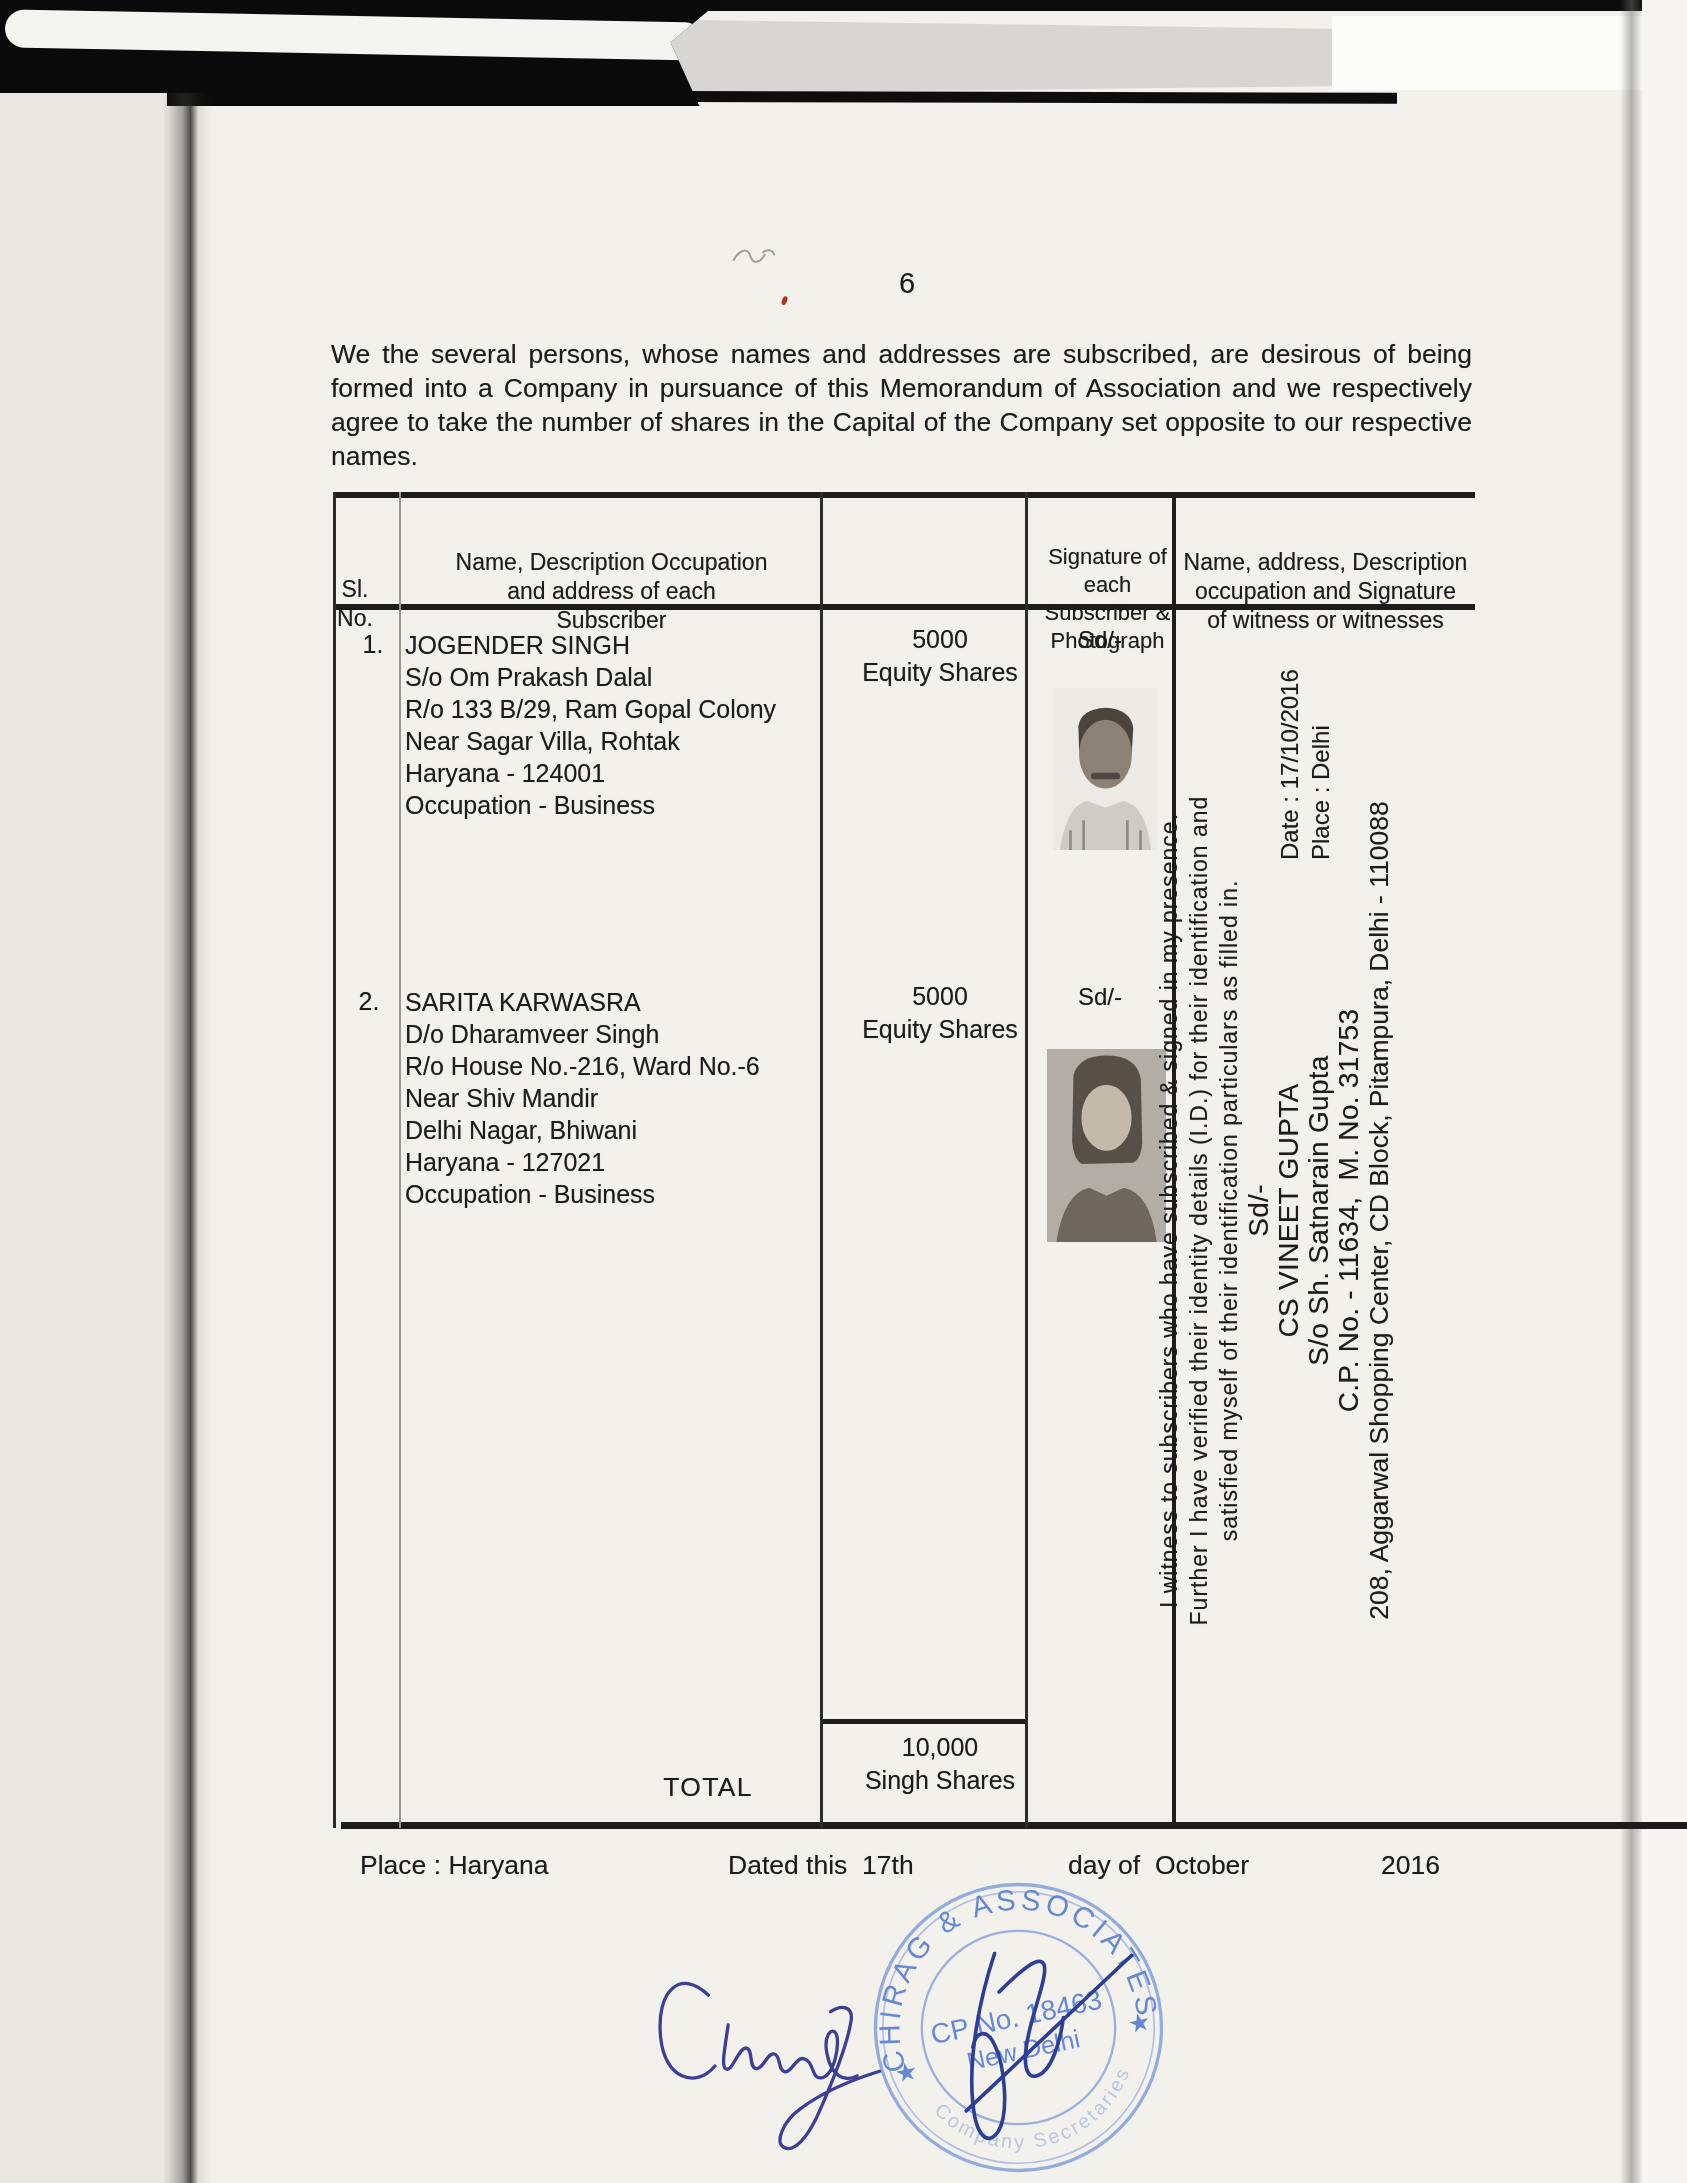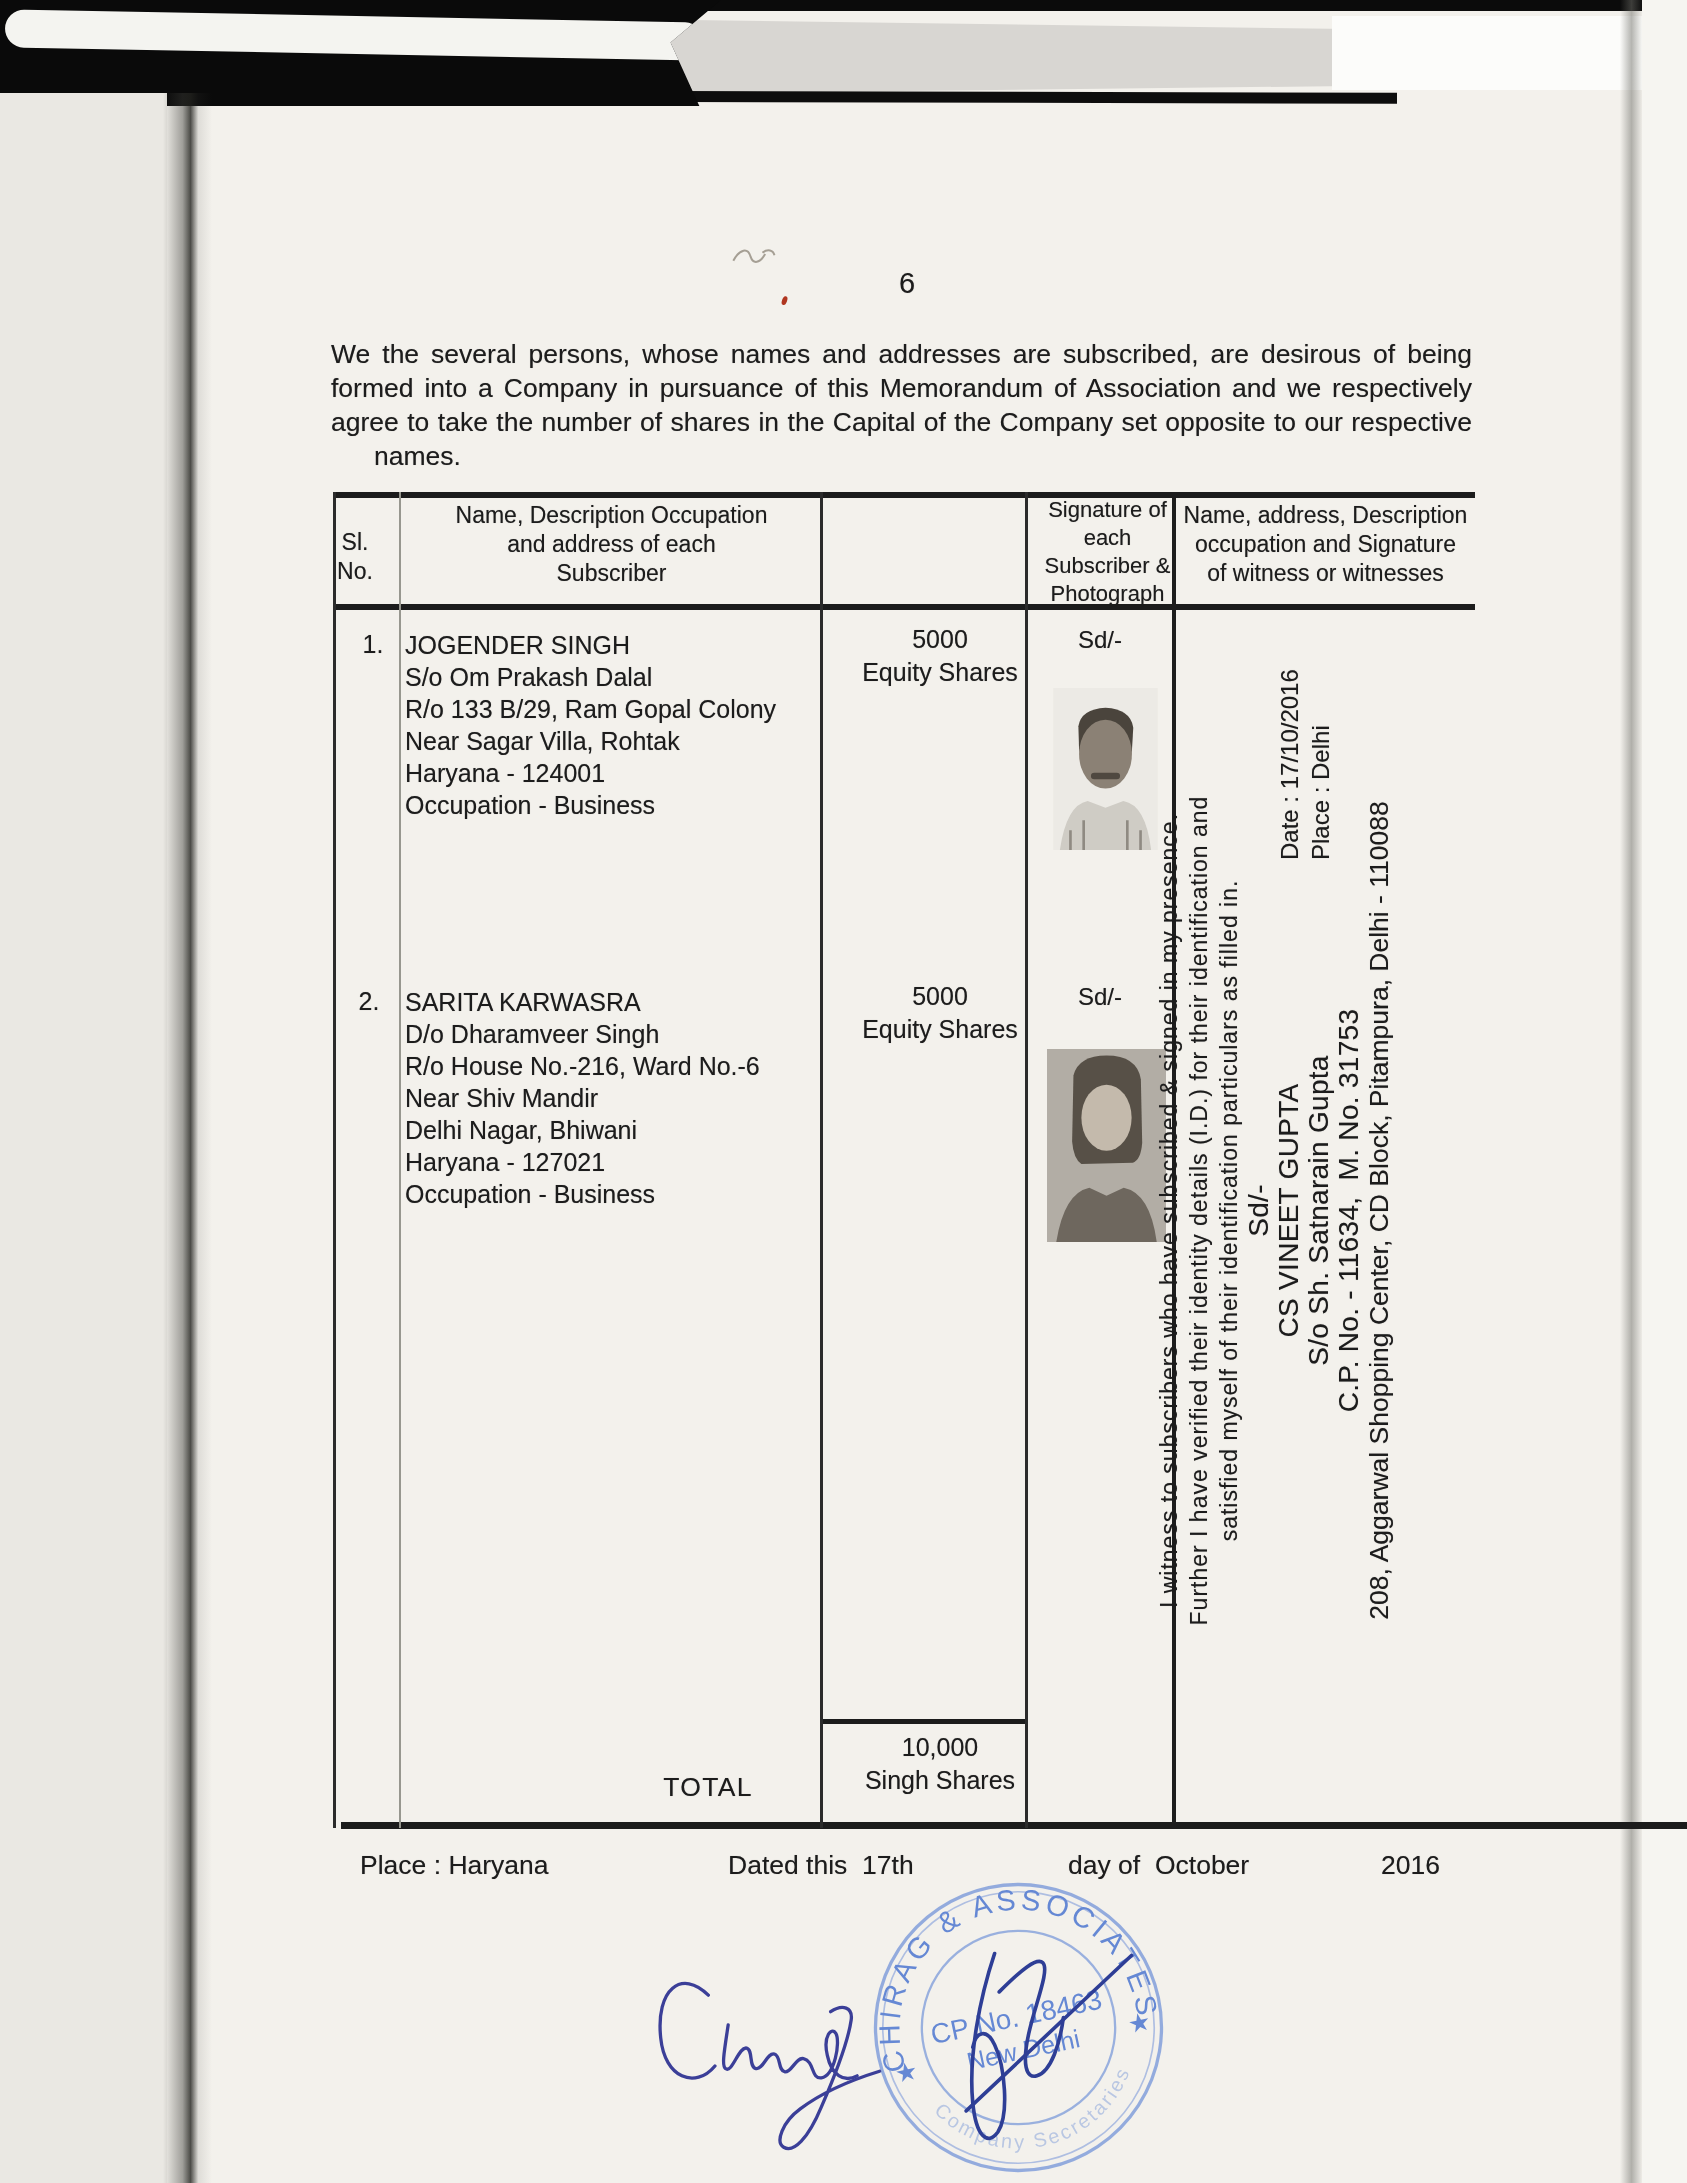--- a/index.html
+++ b/index.html
@@ -29,23 +29,23 @@
   .fold-highlight{left:1332px;top:16px;width:355px;height:74px;background:#fcfcfa;}
   .corner-blob{left:0;top:0;width:721px;height:106px;background:#0a0a0a;
     clip-path:polygon(0 0,100% 0,93% 40%,97% 100%,0 100%);}
   .white-streak{left:5.3px;top:16px;width:699px;height:38px;background:#f4f4f0;border-radius:20px;transform:rotate(1.1deg);}
   .red-speck{left:782px;top:296px;width:4.6px;height:9.3px;background:#b03620;border-radius:50%;transform:rotate(20deg);}
 
   
   .pagenum{left:877px;top:267px;width:60px;font-size:29px;text-align:center;}
   .intro{left:331px;top:337px;width:1141px;font-size:26.5px;line-height:34px;}
   .intro .jl{text-align:justify; text-align-last:justify;}
-  .intro .jend{text-align:left;margin-left:43px;}
-
-  .hcell{font-size:23px;line-height:29px;}
+  .intro .jend{text-align:left;}
+
+  .hcell{font-size:23px;line-height:29px;margin-top:47px;}
   .hd-sl{left:334px;top:528px;width:42px;}
   .hd-sub{left:402px;top:501px;width:419px;}
   .hd-sh{left:823px;top:501px;width:202px;}
   .hd-sig{left:1028px;top:496px;width:159px;font-size:22px;line-height:28px;}
   .hd-wit{left:1176px;top:501px;width:299px;}
 
   .slno{font-size:25px;width:44px;text-align:center;}
   .details{font-size:25px;line-height:32px;}
   .shares{width:234px;font-size:25px;line-height:33px;}
   .sd{width:144px;font-size:24px;}

